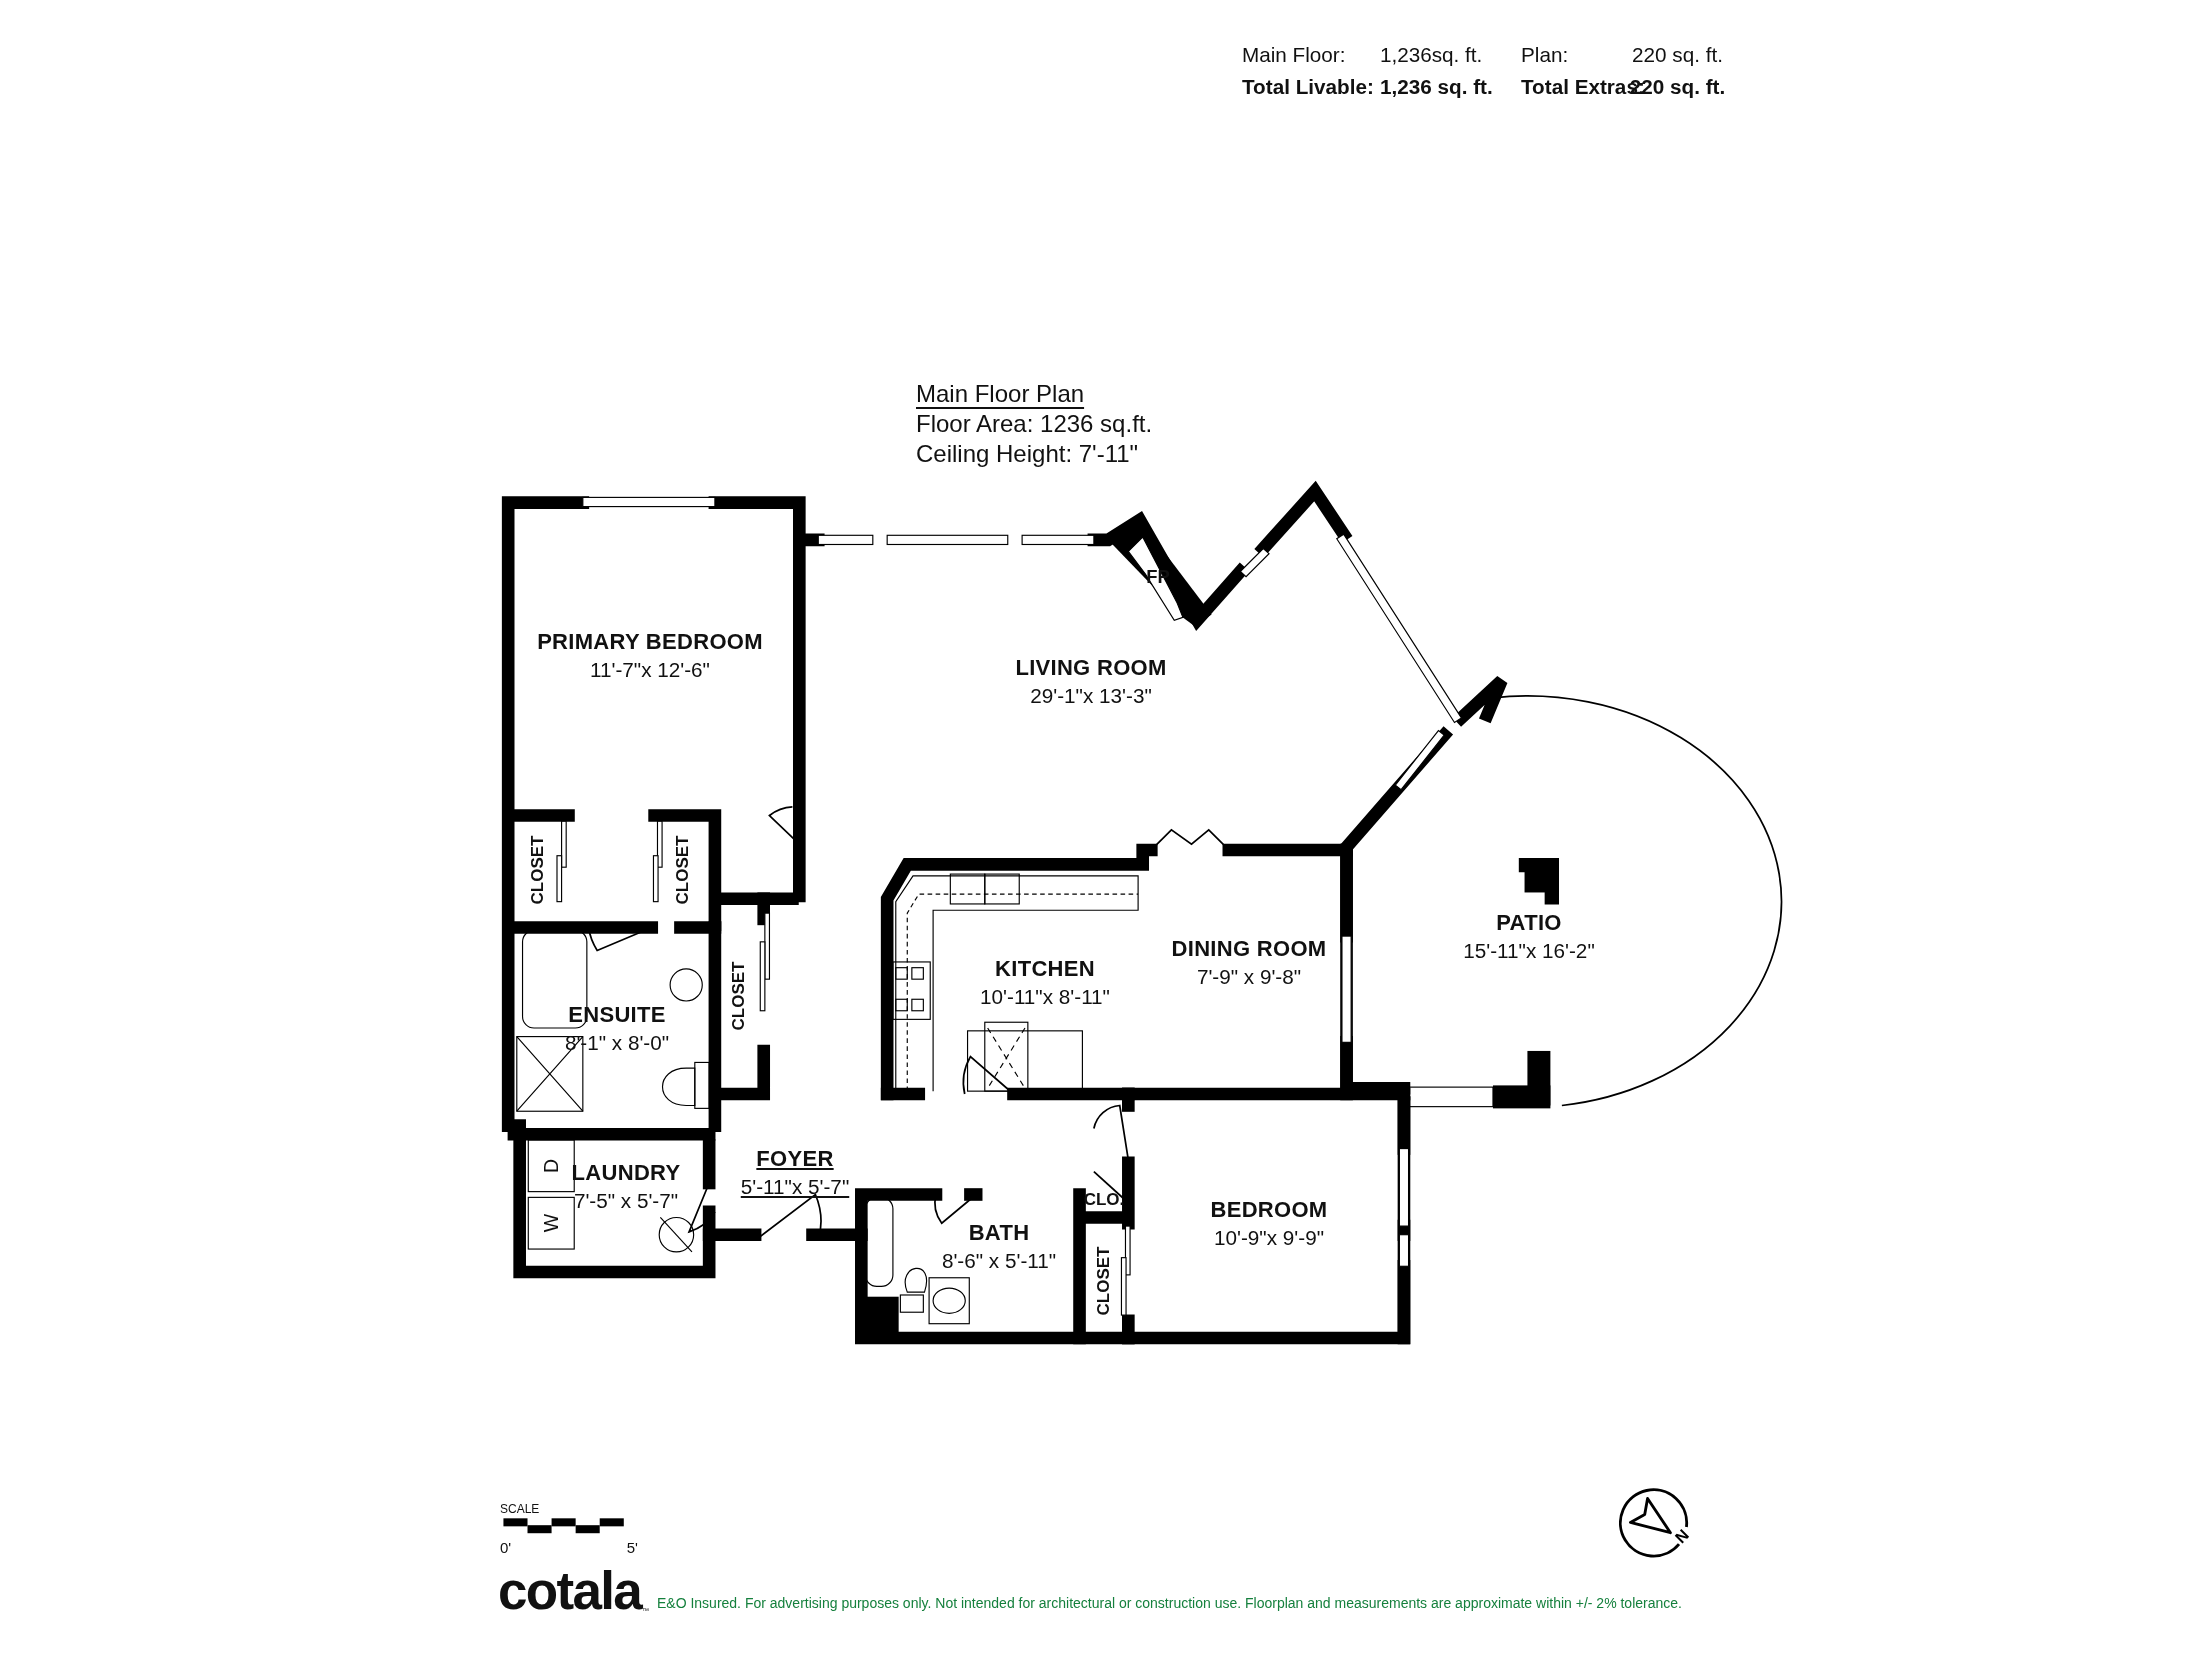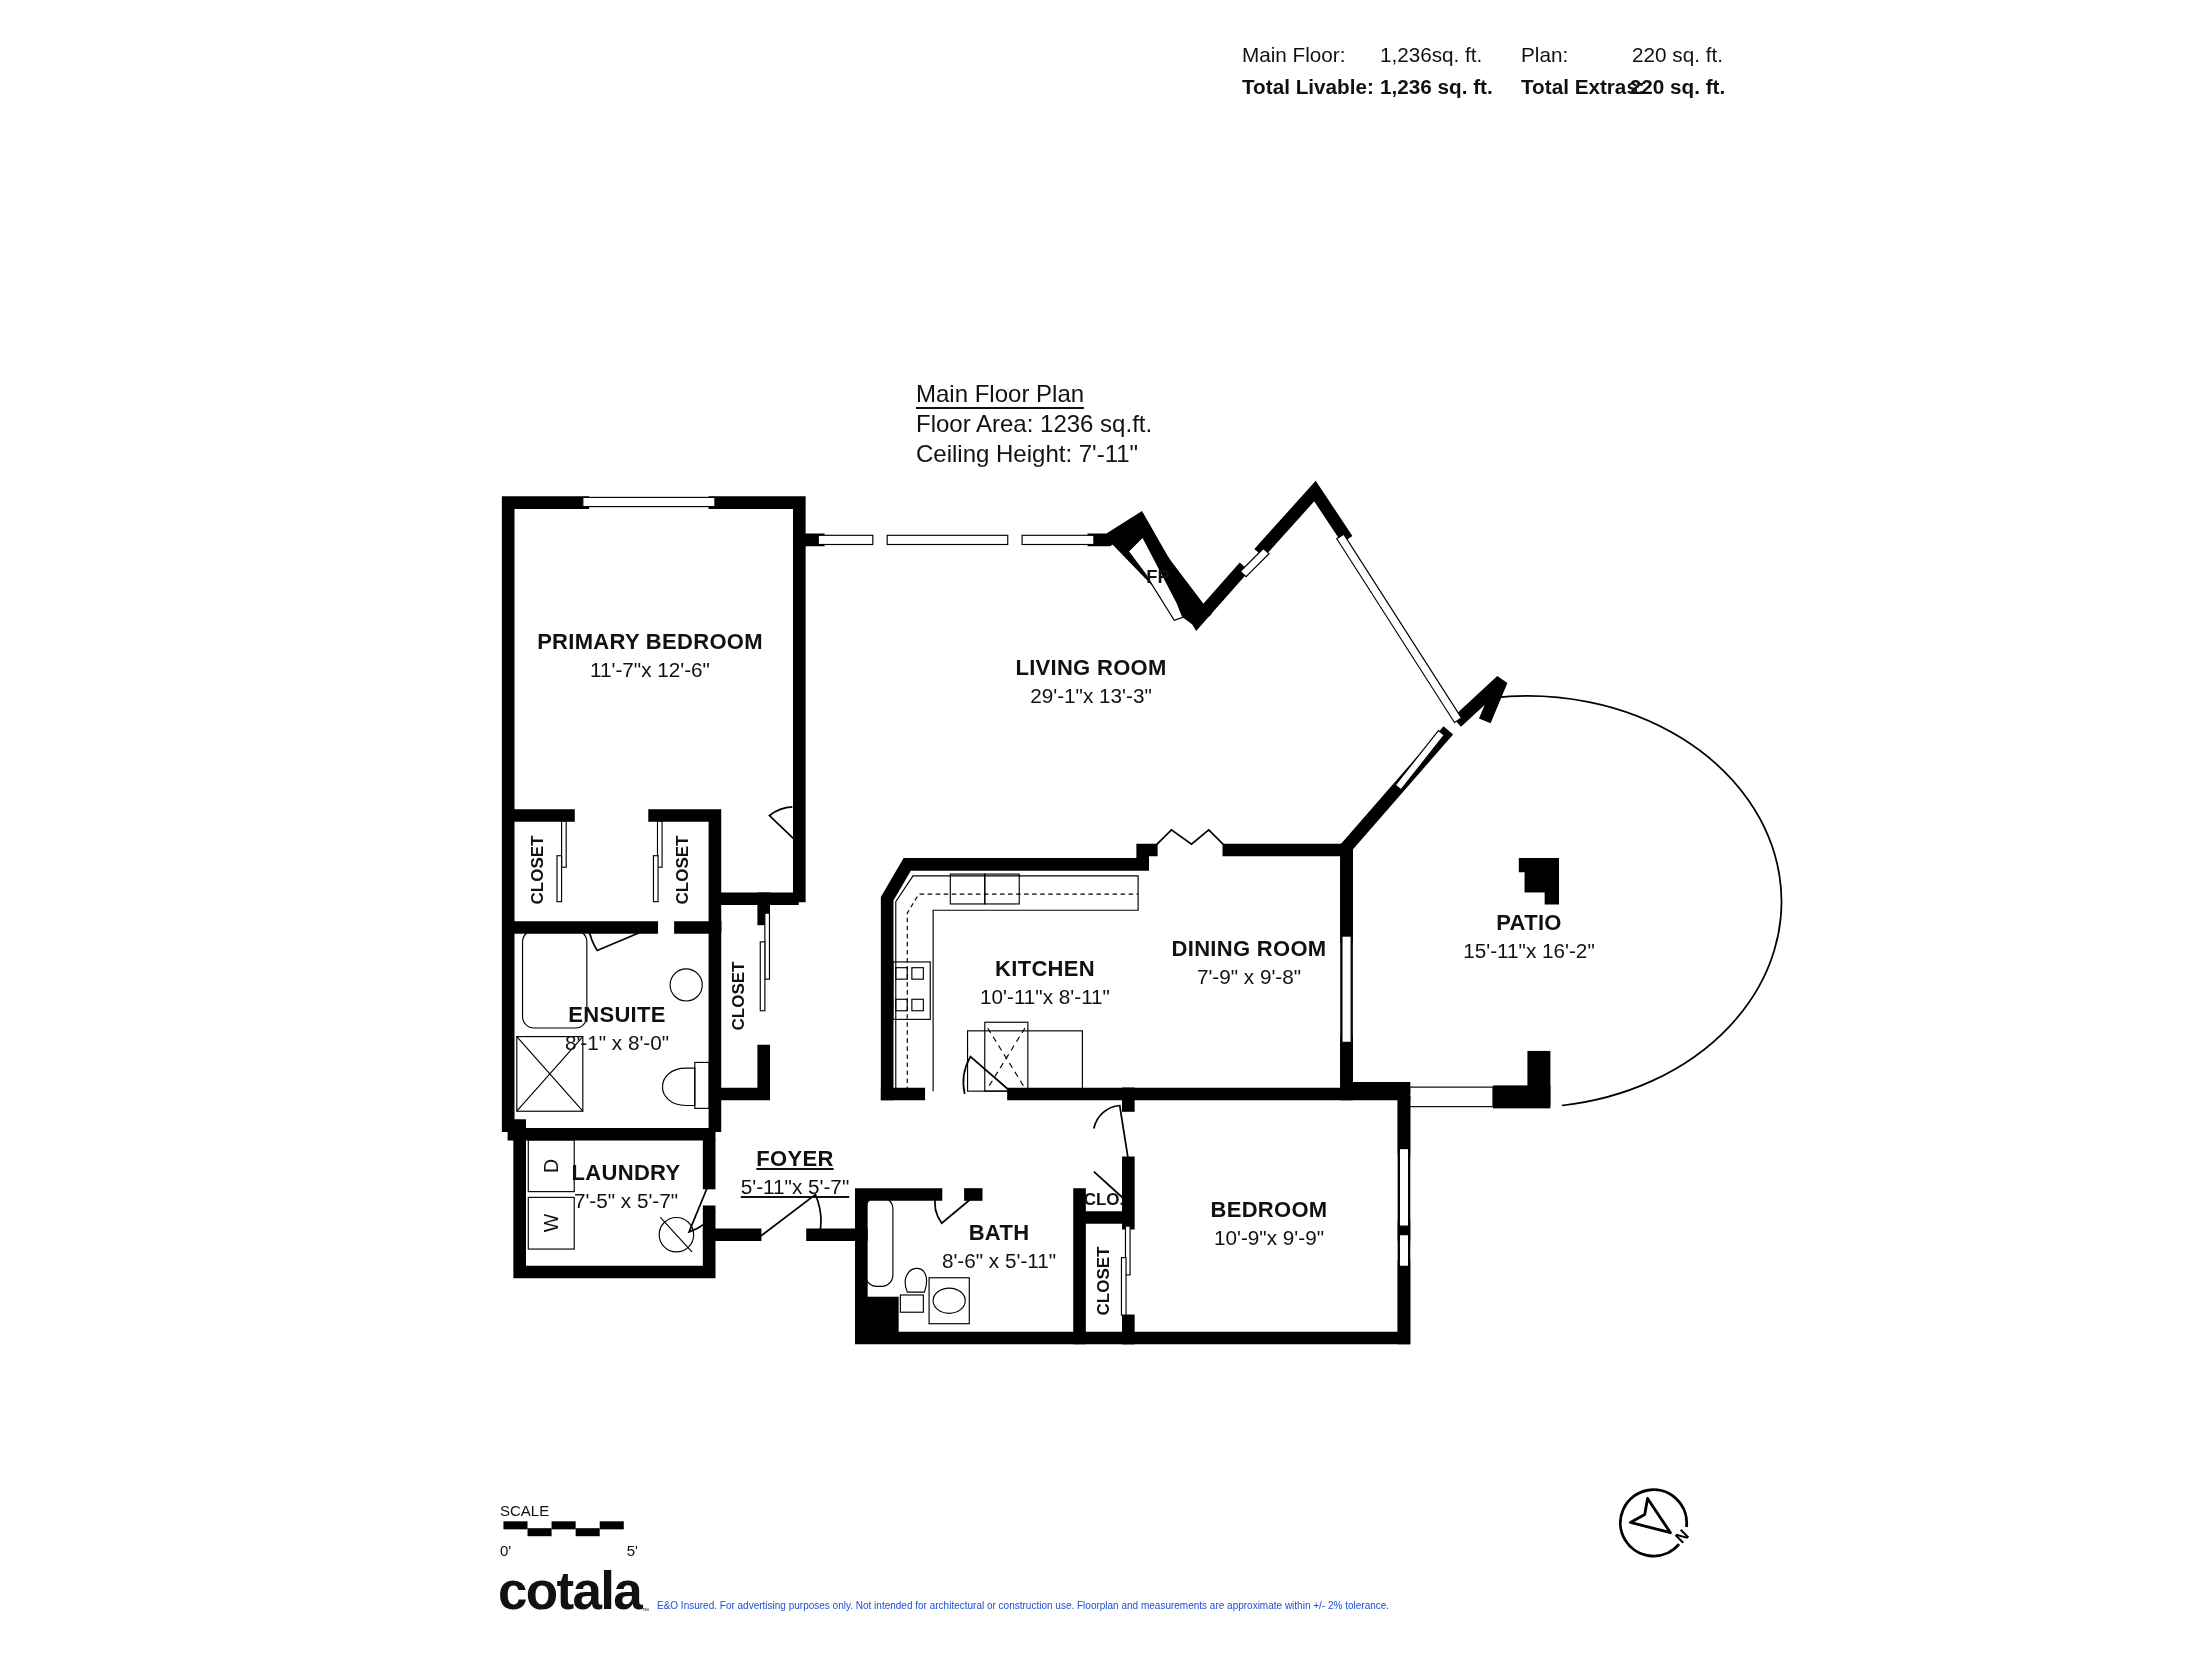--- a/index.html
+++ b/index.html
@@ -17,26 +17,26 @@
   .plan-title { position: absolute; left: 916px; top: 379px; font-size: 24px; line-height: 30px; }
   .plan-title .name { font-weight: 400; text-decoration: underline; text-underline-offset: 4.6px; }
   svg.plan { position: absolute; left: 0; top: 0; }
   .room-label { position: absolute; text-align: center; transform: translate(-50%, 0); white-space: nowrap; }
   .room-name { font-weight: 700; font-size: 22px; letter-spacing: 0.3px; }
   .room-dim { font-size: 20.7px; margin-top: 3.4px; }
   .vertical { position: absolute; font-weight: 700; font-size: 17px; transform: translate(-50%,-50%) rotate(-90deg); white-space: nowrap; }
   .small-label { position: absolute; font-weight: 700; font-size: 17px; transform: translate(-50%,-50%); }
   .fp-label { position: absolute; font-weight: 700; font-size: 18.4px; transform: translate(-50%,-50%); }
   .scale { position: absolute; left: 500px; top: 1502px; }
-  .scale-label { font-size: 15px; }
+  .scale-label { font-size: 12px; }
   .scale-ticks { display: flex; justify-content: space-between; width: 149px; font-size: 15px; margin-top: 2.3px; }
   .footer { position: absolute; left: 498px; top: 1568px; display: flex; align-items: flex-end; }
   .logo { font-size: 53px; font-weight: 700; letter-spacing: -1.7px; line-height: 46px; }
   .tm { font-size: 6.9px; margin-left: 1.1px; }
-  .disclaimer { font-size: 10px; margin-left: 8px; margin-bottom: 3.4px; color: #1d4ed8; white-space: nowrap; }
+  .disclaimer { font-size: 14px; margin-left: 8px; margin-bottom: 3.4px; color: #15803d; white-space: nowrap; }
   .compass { position: absolute; left: 1619px; top: 1487px; }
 </style>
 </head>
 <body>
 
 <div class="header">
   <div class="stats">
     <div class="stats-row">
       <span class="lbl">Main Floor:</span>
       <span class="val">1,236sq. ft.</span>

